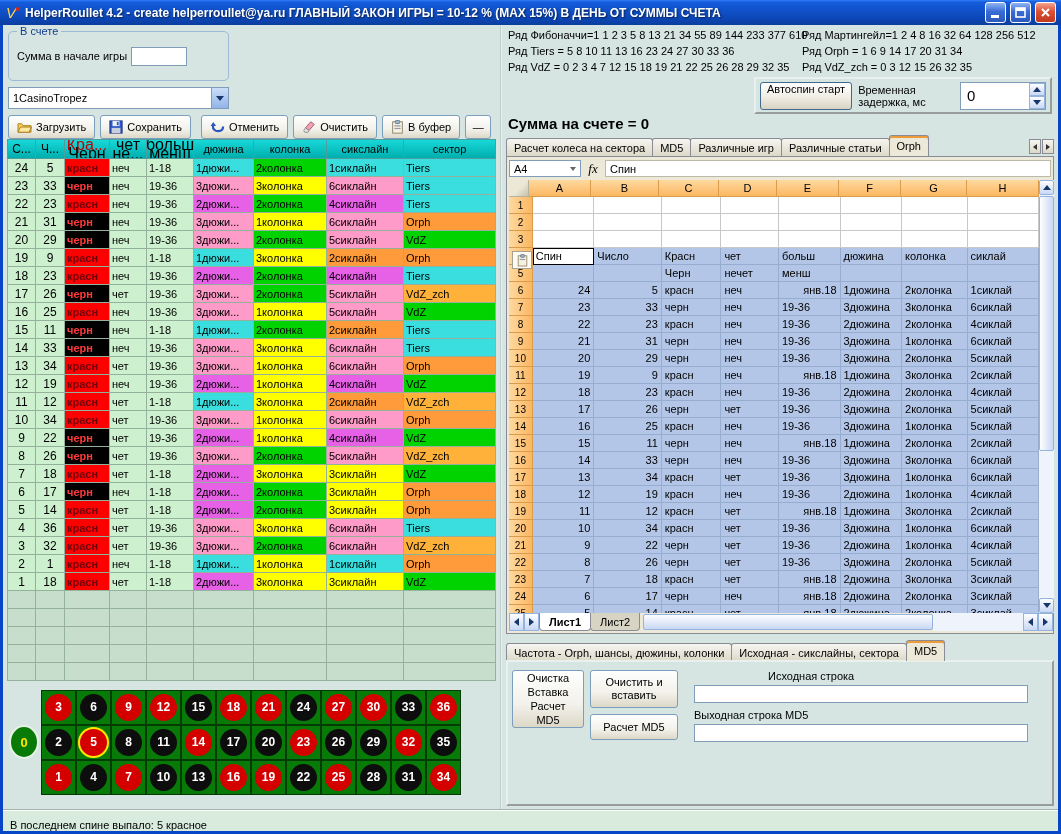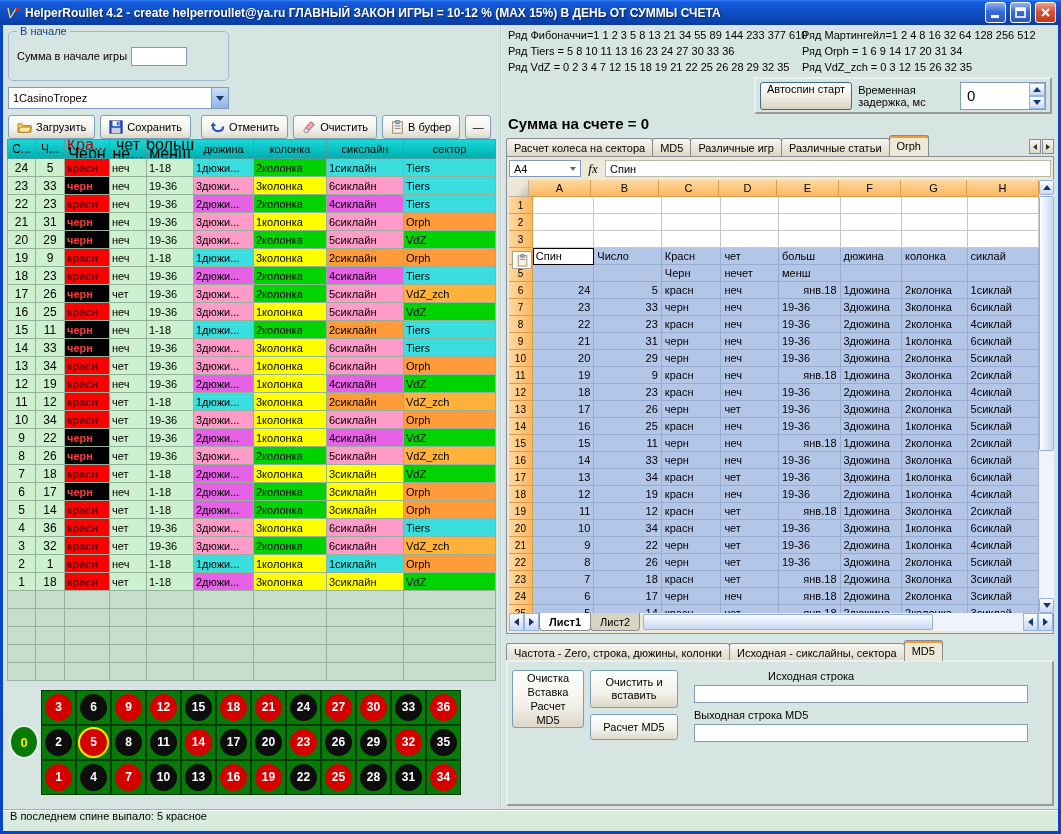--- a/index.html
+++ b/index.html
@@ -8,21 +8,21 @@
   
   .titlebar{position:absolute;left:0;top:0;width:100%;height:25px;display:flex;align-items:center;gap:4px;padding:0 5px;
     background:linear-gradient(180deg,#2F7DF6 0%,#155BDB 9%,#1153CE 35%,#0D47B8 72%,#0A3D9E 100%)}
   .title-text{flex:1;color:#fff;font-weight:bold;font-size:12px;white-space:nowrap;overflow:hidden;text-shadow:1px 1px 2px rgba(0,0,0,.6)}
   .tb-btn{width:21px;height:21px;border-radius:3px;border:1px solid #fff;display:flex;align-items:center;justify-content:center;
     background:linear-gradient(180deg,#8FB4F2,#3A6CD6 45%,#2B58BC);flex:0 0 auto}
   .tb-btn.close{background:linear-gradient(180deg,#F2A48F,#DC5035 45%,#C03A1E)}
   
   .main{position:absolute;left:3px;top:25px;width:1055px;height:784px;background:#D6E5E2;overflow:hidden}
   .statusbar{position:absolute;left:3px;top:809px;width:1055px;height:22px;background:#D8EBDD;border-top:1px solid #9FB4A8;
-    box-shadow:inset 0 1px 0 #fff;display:flex;align-items:flex-start;padding:0 7px;font-size:11px}
+    box-shadow:inset 0 1px 0 #fff;display:flex;align-items:flex-end;padding:0 7px;font-size:11px}
   .left-panel{position:absolute;left:0;top:0;width:497px;height:784px}
   .divider{position:absolute;left:497px;top:0;width:2px;height:784px;background:linear-gradient(90deg,#A9BEBA,#FFFFFF)}
   .right-panel{position:absolute;left:499px;top:0;width:556px;height:784px}
   
   .groupbox{position:absolute;border:1px solid #9DB9D6;border-radius:5px}
   .gb-title{position:absolute;top:-7px;left:8px;background:#D6E5E2;padding:0 3px;font-size:11px;color:#123F8F;white-space:nowrap}
   .lbl{font-size:11px;color:#000}
   .txt{background:#fff;border:1px solid #7F9DB9;font-size:11px;padding:0 3px;outline:none}
   .btn{height:24px;display:inline-flex;align-items:center;justify-content:center;gap:4px;padding:0 8px;font-size:11px;color:#000;
     border:1px solid #7B9EBD;border-radius:3px;background:linear-gradient(180deg,#FFFFFF,#F2F1EA 60%,#DDD8C8);cursor:default;white-space:nowrap}
@@ -145,21 +145,21 @@
           <path d="M3 3 L10 10 M10 3 L3 10" stroke="#fff" stroke-width="2"></path>
         </svg>
       </span>
   </div>
 
   <div class="main">
 
     <div class="left-panel">
 
       <div class="groupbox" style="left:5px;top:6px;width:221px;height:50px">
-        <span class="gb-title">В начале</span>
+        <span class="gb-title">В счете</span>
         <span class="lbl" style="position:absolute;left:8px;top:18px">Сумма в начале игры</span>
         <input class="txt" style="position: absolute; left: 122px; top: 15px; width: 56px; height: 19px;" value="">
       </div>
 
 
       <div class="combo" style="left:5px;top:62px;width:221px;height:22px">
         <span class="combo-text">1CasinoTropez</span>
         <span class="combo-btn">
             <span class="tri-down"></span>
           </span>
@@ -1081,21 +1081,21 @@
           <span class="sheet-nav">
               <span class="tri-left"></span>
             </span>
           <span class="sheet-nav">
               <span class="tri-right"></span>
             </span>
         </div>
       </div>
 
       <div class="tabstrip" style="left:4px;top:616px">
-          <div class="tab">Частота - Zero, строка, дюжины, колонки</div>
+          <div class="tab">Частота - Orph, шансы, дюжины, колонки</div>
           <div class="tab">Исходная - сикслайны, сектора</div>
           <div class="tab active">MD5</div>
         </div>
       <div class="md5-panel">
         <span class="btn md5-stack" style="left:4px;top:8px;width:72px;height:58px">Очистка
 Вставка
 Расчет MD5</span>
         <span class="btn" style="left:82px;top:8px;width:88px;height:38px;white-space:normal;text-align:center;line-height:13px">Очистить и вставить</span>
         <span class="btn" style="left:82px;top:52px;width:88px;height:26px">Расчет MD5</span>
         <span class="lbl" style="position:absolute;left:260px;top:8px">Исходная строка</span>

